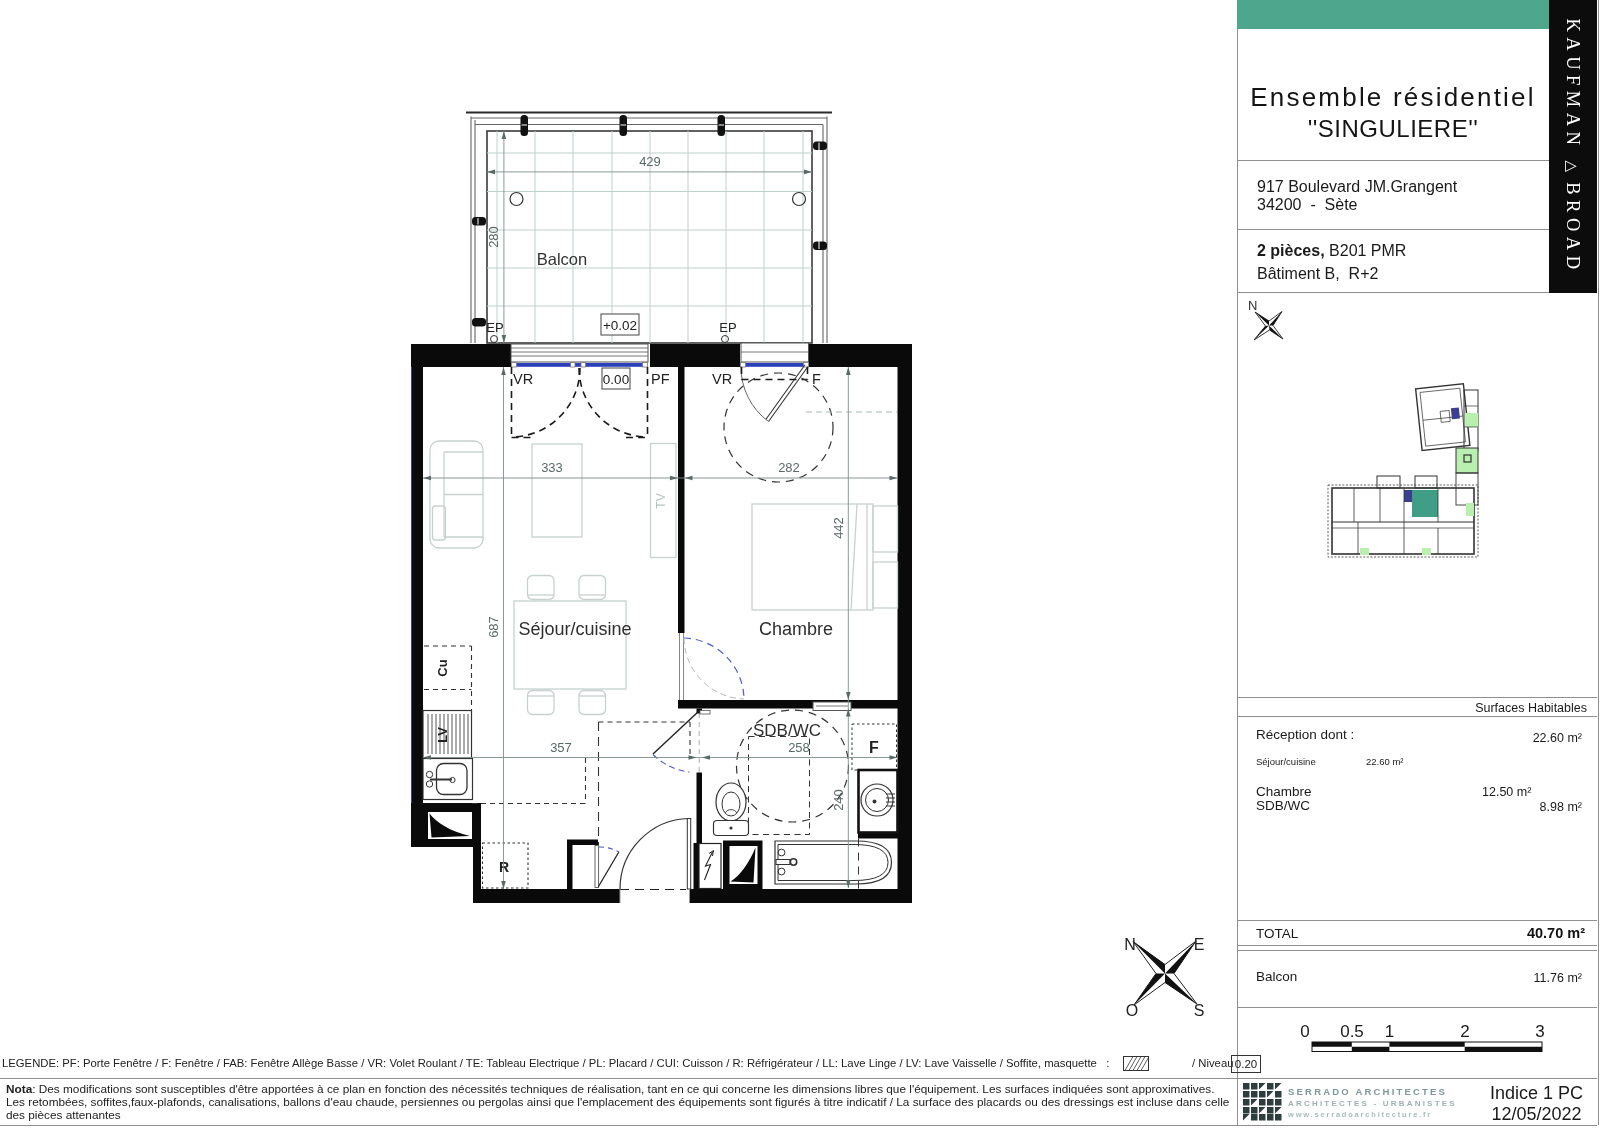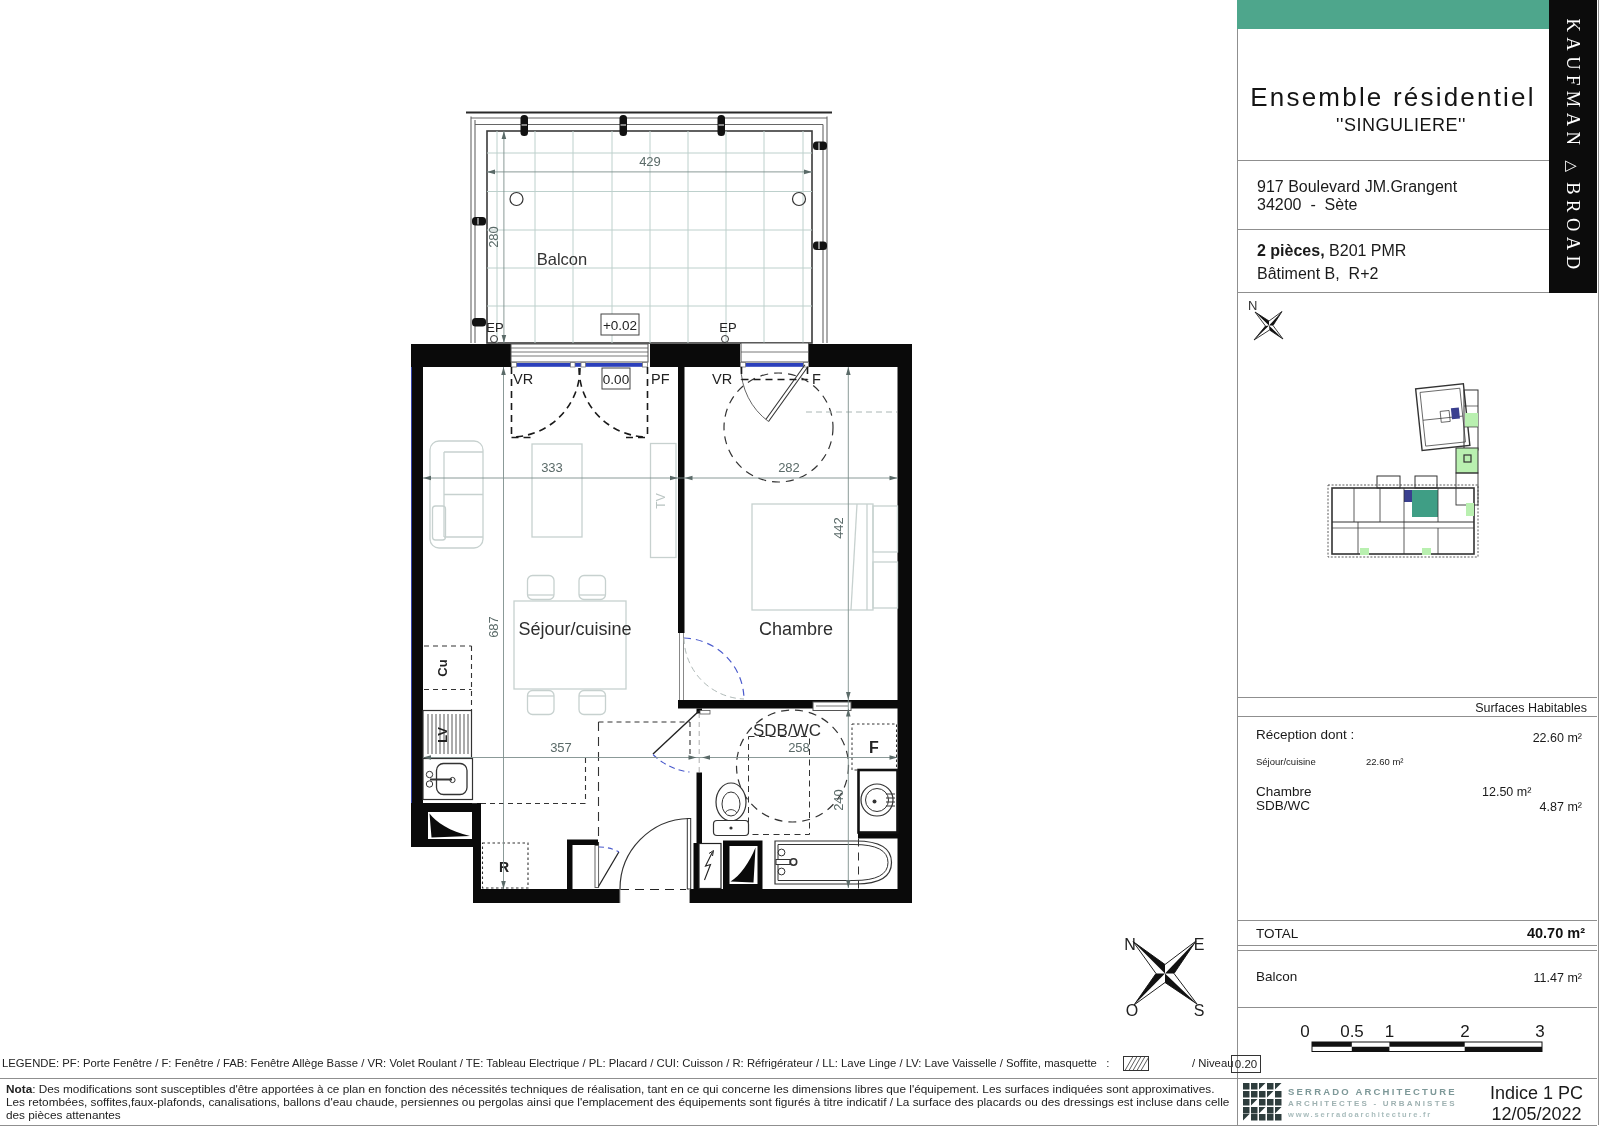--- a/index.html
+++ b/index.html
@@ -342,21 +342,21 @@
 <div class="hline" style="left:1237px;top:697px;width:360px;"></div>
 <div class="hline" style="left:1237px;top:716px;width:360px;"></div>
 <div class="hline" style="left:1237px;top:920px;width:360px;"></div>
 <div class="hline" style="left:1237px;top:945px;width:360px;"></div>
 <div class="hline" style="left:1237px;top:950px;width:360px;"></div>
 <div class="hline" style="left:1237px;top:1007px;width:360px;"></div>
 <div class="hline" style="left:0px;top:1078px;width:1597px;"></div>
 <div class="hline" style="left:0px;top:1125px;width:1597px;"></div>
 
 <div class="abs" style="left:1237px;top:82px;width:312px;text-align:center;font-size:26px;letter-spacing:2.2px;color:#141414;">Ensemble résidentiel</div>
-<div class="abs" style="left:1237px;top:115px;width:312px;text-align:center;font-size:18px;letter-spacing:0.5px;color:#141414;padding-left:8px;">''SINGULIERE''</div>
+<div class="abs" style="left:1237px;top:115px;width:312px;text-align:center;font-size:24px;letter-spacing:0.5px;color:#141414;">''SINGULIERE''</div>
 
 <div class="abs" style="left:1257px;top:178px;font-size:16px;color:#1a1a1a;line-height:18px;">917 Boulevard JM.Grangent<br>34200&nbsp;&nbsp;-&nbsp;&nbsp;Sète</div>
 
 <div class="abs" style="left:1257px;top:242px;font-size:16px;color:#1a1a1a;"><b>2 pièces,</b> B201 PMR</div>
 <div class="abs" style="left:1257px;top:265px;font-size:16px;color:#1a1a1a;">Bâtiment B,&nbsp; R+2</div>
 
 <div class="abs" style="left:1597px;top:0;width:293px;height:48px;transform:rotate(90deg);transform-origin:top left;color:#fff;font-family:'Liberation Serif',serif;font-size:18.5px;letter-spacing:5.5px;line-height:48px;text-align:center;">KAUFMAN&nbsp;<span style="font-size:15px;letter-spacing:0;">△</span>&nbsp;BROAD</div>
 
 <svg class="abs" style="left:1240px;top:296px;" width="60" height="60" viewBox="0 0 60 60">
 <text x="8" y="14" font-size="13" fill="#333" font-family="Liberation Sans">N</text>
@@ -411,25 +411,25 @@
 </svg>
 
 <div class="abs" style="left:1237px;top:701px;width:350px;text-align:right;font-size:12.5px;color:#1a1a1a;">Surfaces Habitables</div>
 <div class="abs" style="left:1256px;top:727px;font-size:13.5px;color:#1a1a1a;">Réception dont :</div>
 <div class="abs" style="left:1482px;top:731px;width:100px;text-align:right;font-size:12.5px;color:#1a1a1a;">22.60 m²</div>
 <div class="abs" style="left:1256px;top:756px;font-size:9.5px;color:#1a1a1a;">Séjour/cuisine</div>
 <div class="abs" style="left:1366px;top:756px;font-size:9.5px;color:#1a1a1a;">22.60 m²</div>
 <div class="abs" style="left:1256px;top:784px;font-size:13.5px;color:#1a1a1a;">Chambre</div>
 <div class="abs" style="left:1482px;top:785px;width:100px;text-align:left;font-size:12.5px;color:#1a1a1a;">12.50 m²</div>
 <div class="abs" style="left:1256px;top:798px;font-size:13.5px;color:#1a1a1a;">SDB/WC</div>
-<div class="abs" style="left:1482px;top:800px;width:100px;text-align:right;font-size:12.5px;color:#1a1a1a;">4.87 m²</div>
+<div class="abs" style="left:1482px;top:800px;width:100px;text-align:right;font-size:12.5px;color:#1a1a1a;">8.98 m²</div>
 <div class="abs" style="left:1256px;top:926px;font-size:13.5px;color:#1a1a1a;">TOTAL</div>
 <div class="abs" style="left:1460px;top:925px;width:125px;text-align:right;font-size:14.5px;font-weight:bold;color:#111;">40.70 m²</div>
 <div class="abs" style="left:1256px;top:969px;font-size:13.5px;color:#1a1a1a;">Balcon</div>
-<div class="abs" style="left:1482px;top:971px;width:100px;text-align:right;font-size:12.5px;color:#1a1a1a;">11.47 m²</div>
+<div class="abs" style="left:1482px;top:971px;width:100px;text-align:right;font-size:12.5px;color:#1a1a1a;">11.76 m²</div>
 
 <svg class="abs" style="left:1290px;top:1018px;" width="270" height="40" viewBox="0 0 270 40">
 <g font-size="17" fill="#1a1a1a" text-anchor="middle" font-family="Liberation Sans">
 <text x="15" y="19">0</text>
       <text x="62" y="19">0.5</text>
       <text x="99.5" y="19">1</text>
       <text x="175" y="19">2</text>
       <text x="250" y="19">3</text>
 </g>
 <rect x="22" y="24" width="230" height="9.5" fill="#fff" stroke="#111" stroke-width="1"></rect>
@@ -463,21 +463,21 @@
       <polygon points="16,30.5 16,24 22.5,24"></polygon>
       <rect x="24" y="24" width="6.5" height="6.5"></rect>
       <polygon points="32,30.5 32,24 38.5,24"></polygon>
 <polygon points="0,37.5 0,31 6.5,31"></polygon>
       <rect x="8" y="31" width="6.5" height="6.5"></rect>
       <rect x="16" y="31" width="6.5" height="6.5"></rect>
       <rect x="24" y="31" width="6.5" height="6.5"></rect>
       <rect x="32" y="31" width="6.5" height="6.5"></rect>
 </g>
 </svg>
-<div class="abs" style="left:1288px;top:1086px;font-size:9.5px;font-weight:bold;letter-spacing:2.2px;color:#7d9898;">SERRADO ARCHITECTURE</div>
+<div class="abs" style="left:1288px;top:1086px;font-size:9.5px;font-weight:bold;letter-spacing:2.2px;color:#7d9898;">SERRADO ARCHITECTES</div>
 <div class="abs" style="left:1288px;top:1099px;font-size:8px;font-weight:bold;letter-spacing:2.2px;color:#9fb2b2;">ARCHITECTES - URBANISTES</div>
 <div class="abs" style="left:1288px;top:1110px;font-size:7.5px;font-weight:bold;letter-spacing:1.8px;color:#a8bcbc;">www.serradoarchitecture.fr</div>
 <div class="abs" style="left:1467px;top:1083px;width:139px;text-align:center;font-size:18px;color:#1a1a1a;">Indice 1 PC</div>
 <div class="abs" style="left:1467px;top:1104px;width:139px;text-align:center;font-size:18px;color:#1a1a1a;">12/05/2022</div>
 
 <div class="abs" style="left:2px;top:1057px;white-space:nowrap;font-size:11.3px;color:#222;">LEGENDE: PF: Porte Fenêtre / F: Fenêtre / FAB: Fenêtre Allège Basse / VR: Volet Roulant / TE: Tableau Electrique / PL: Placard / CUI: Cuisson / R: Réfrigérateur / LL: Lave Linge / LV: Lave Vaisselle / Soffite, masquette&nbsp;&nbsp;&nbsp;:</div>
 <div class="abs" style="left:1152px;top:1057px;font-size:11.3px;color:#222;margin-left:40px;">/ Niveau</div>
 <svg class="abs" style="left:1123px;top:1055px" width="30" height="18" viewBox="0 0 30 18">
 <rect x="0.5" y="1.5" width="25" height="14" fill="#fff" stroke="#333" stroke-width="1"></rect>
 <g stroke="#333" stroke-width="0.8">

